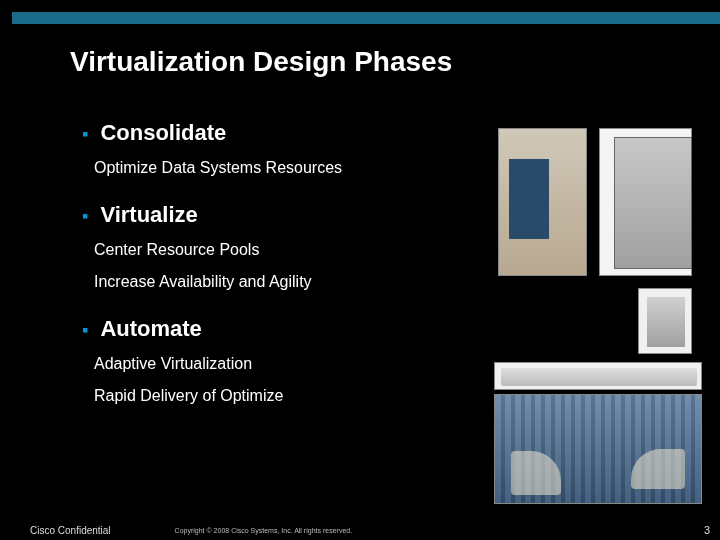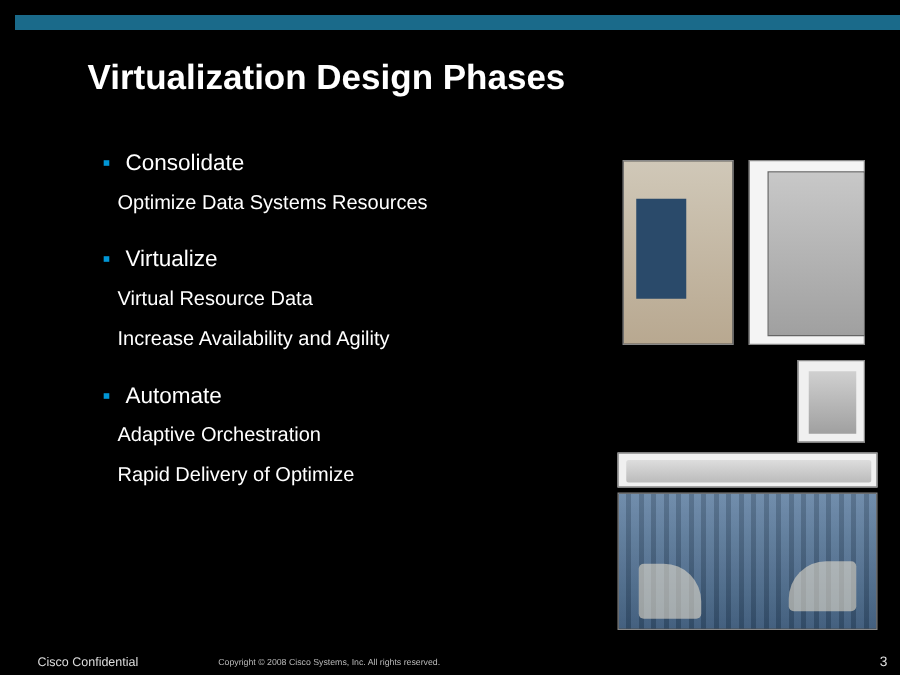--- a/index.html
+++ b/index.html
@@ -37,22 +37,22 @@
     align-items: baseline;
     margin-bottom: 6px;
   }
   .bullet {
     color: #0096d6;
     font-size: 18px;
     margin-right: 8px;
     line-height: 1;
   }
   .phase-title {
-    font-size: 18px;
-    font-weight: normal;
+    font-size: 22px;
+    font-weight: bold;
     color: #fff;
     text-align: center;
   }
   .phase-sub {
     font-size: 16px;
     color: #fff;
     margin-left: 20px;
     line-height: 1.5;
     margin-bottom: 8px;
   }
@@ -130,30 +130,30 @@
       <span class="phase-title">Consolidate</span>
     </div>
     <div class="phase-sub">Optimize Data Systems Resources</div>
   </div>
 
   <div class="phase">
     <div class="phase-header">
       <span class="bullet">▪</span>
       <span class="phase-title">Virtualize</span>
     </div>
-    <div class="phase-sub">Virtual Resource Data</div>
+    <div class="phase-sub">Center Resource Pools</div>
     <div class="phase-sub">Increase Availability and Agility</div>
   </div>
 
   <div class="phase">
     <div class="phase-header">
       <span class="bullet">▪</span>
       <span class="phase-title">Automate</span>
     </div>
-    <div class="phase-sub">Adaptive Orchestration</div>
+    <div class="phase-sub">Adaptive Virtualization</div>
     <div class="phase-sub">Rapid Delivery of Optimize</div>
   </div>
 </div>
 
 <div class="images">
   <div class="img-row1">
     <div class="img-box img-a"></div>
     <div class="img-box img-b"></div>
   </div>
   <div class="img-row2">

